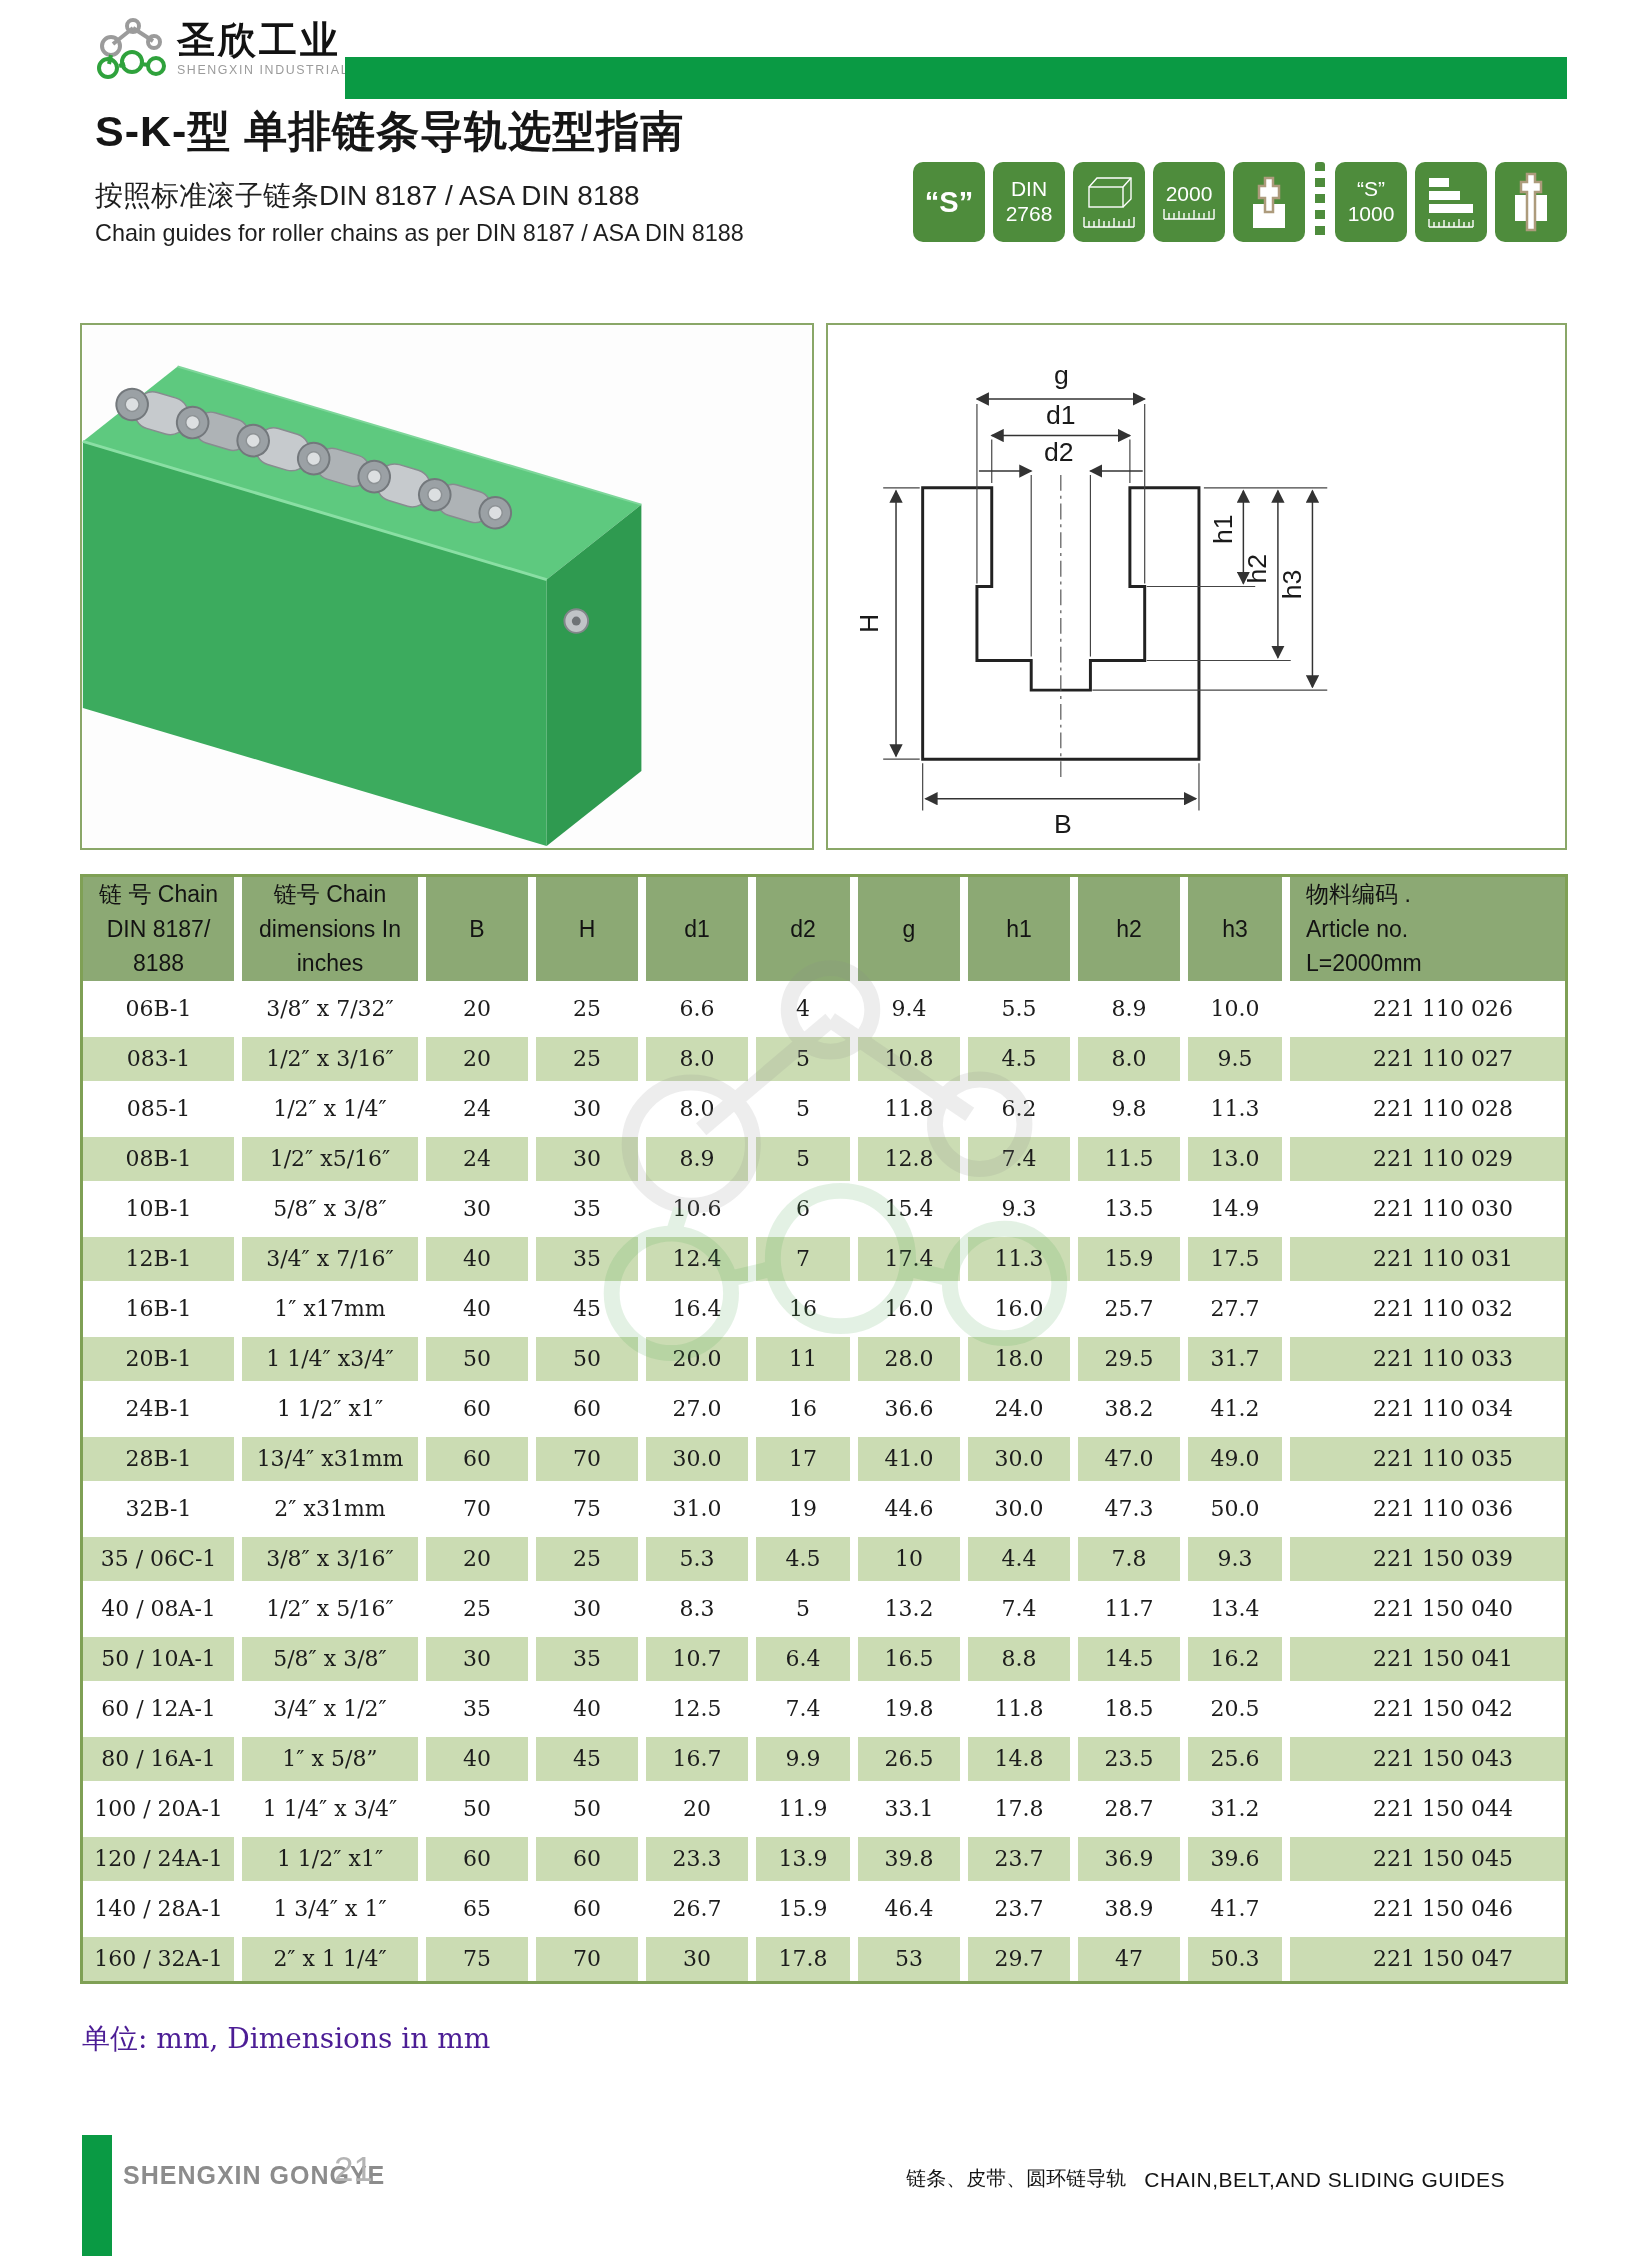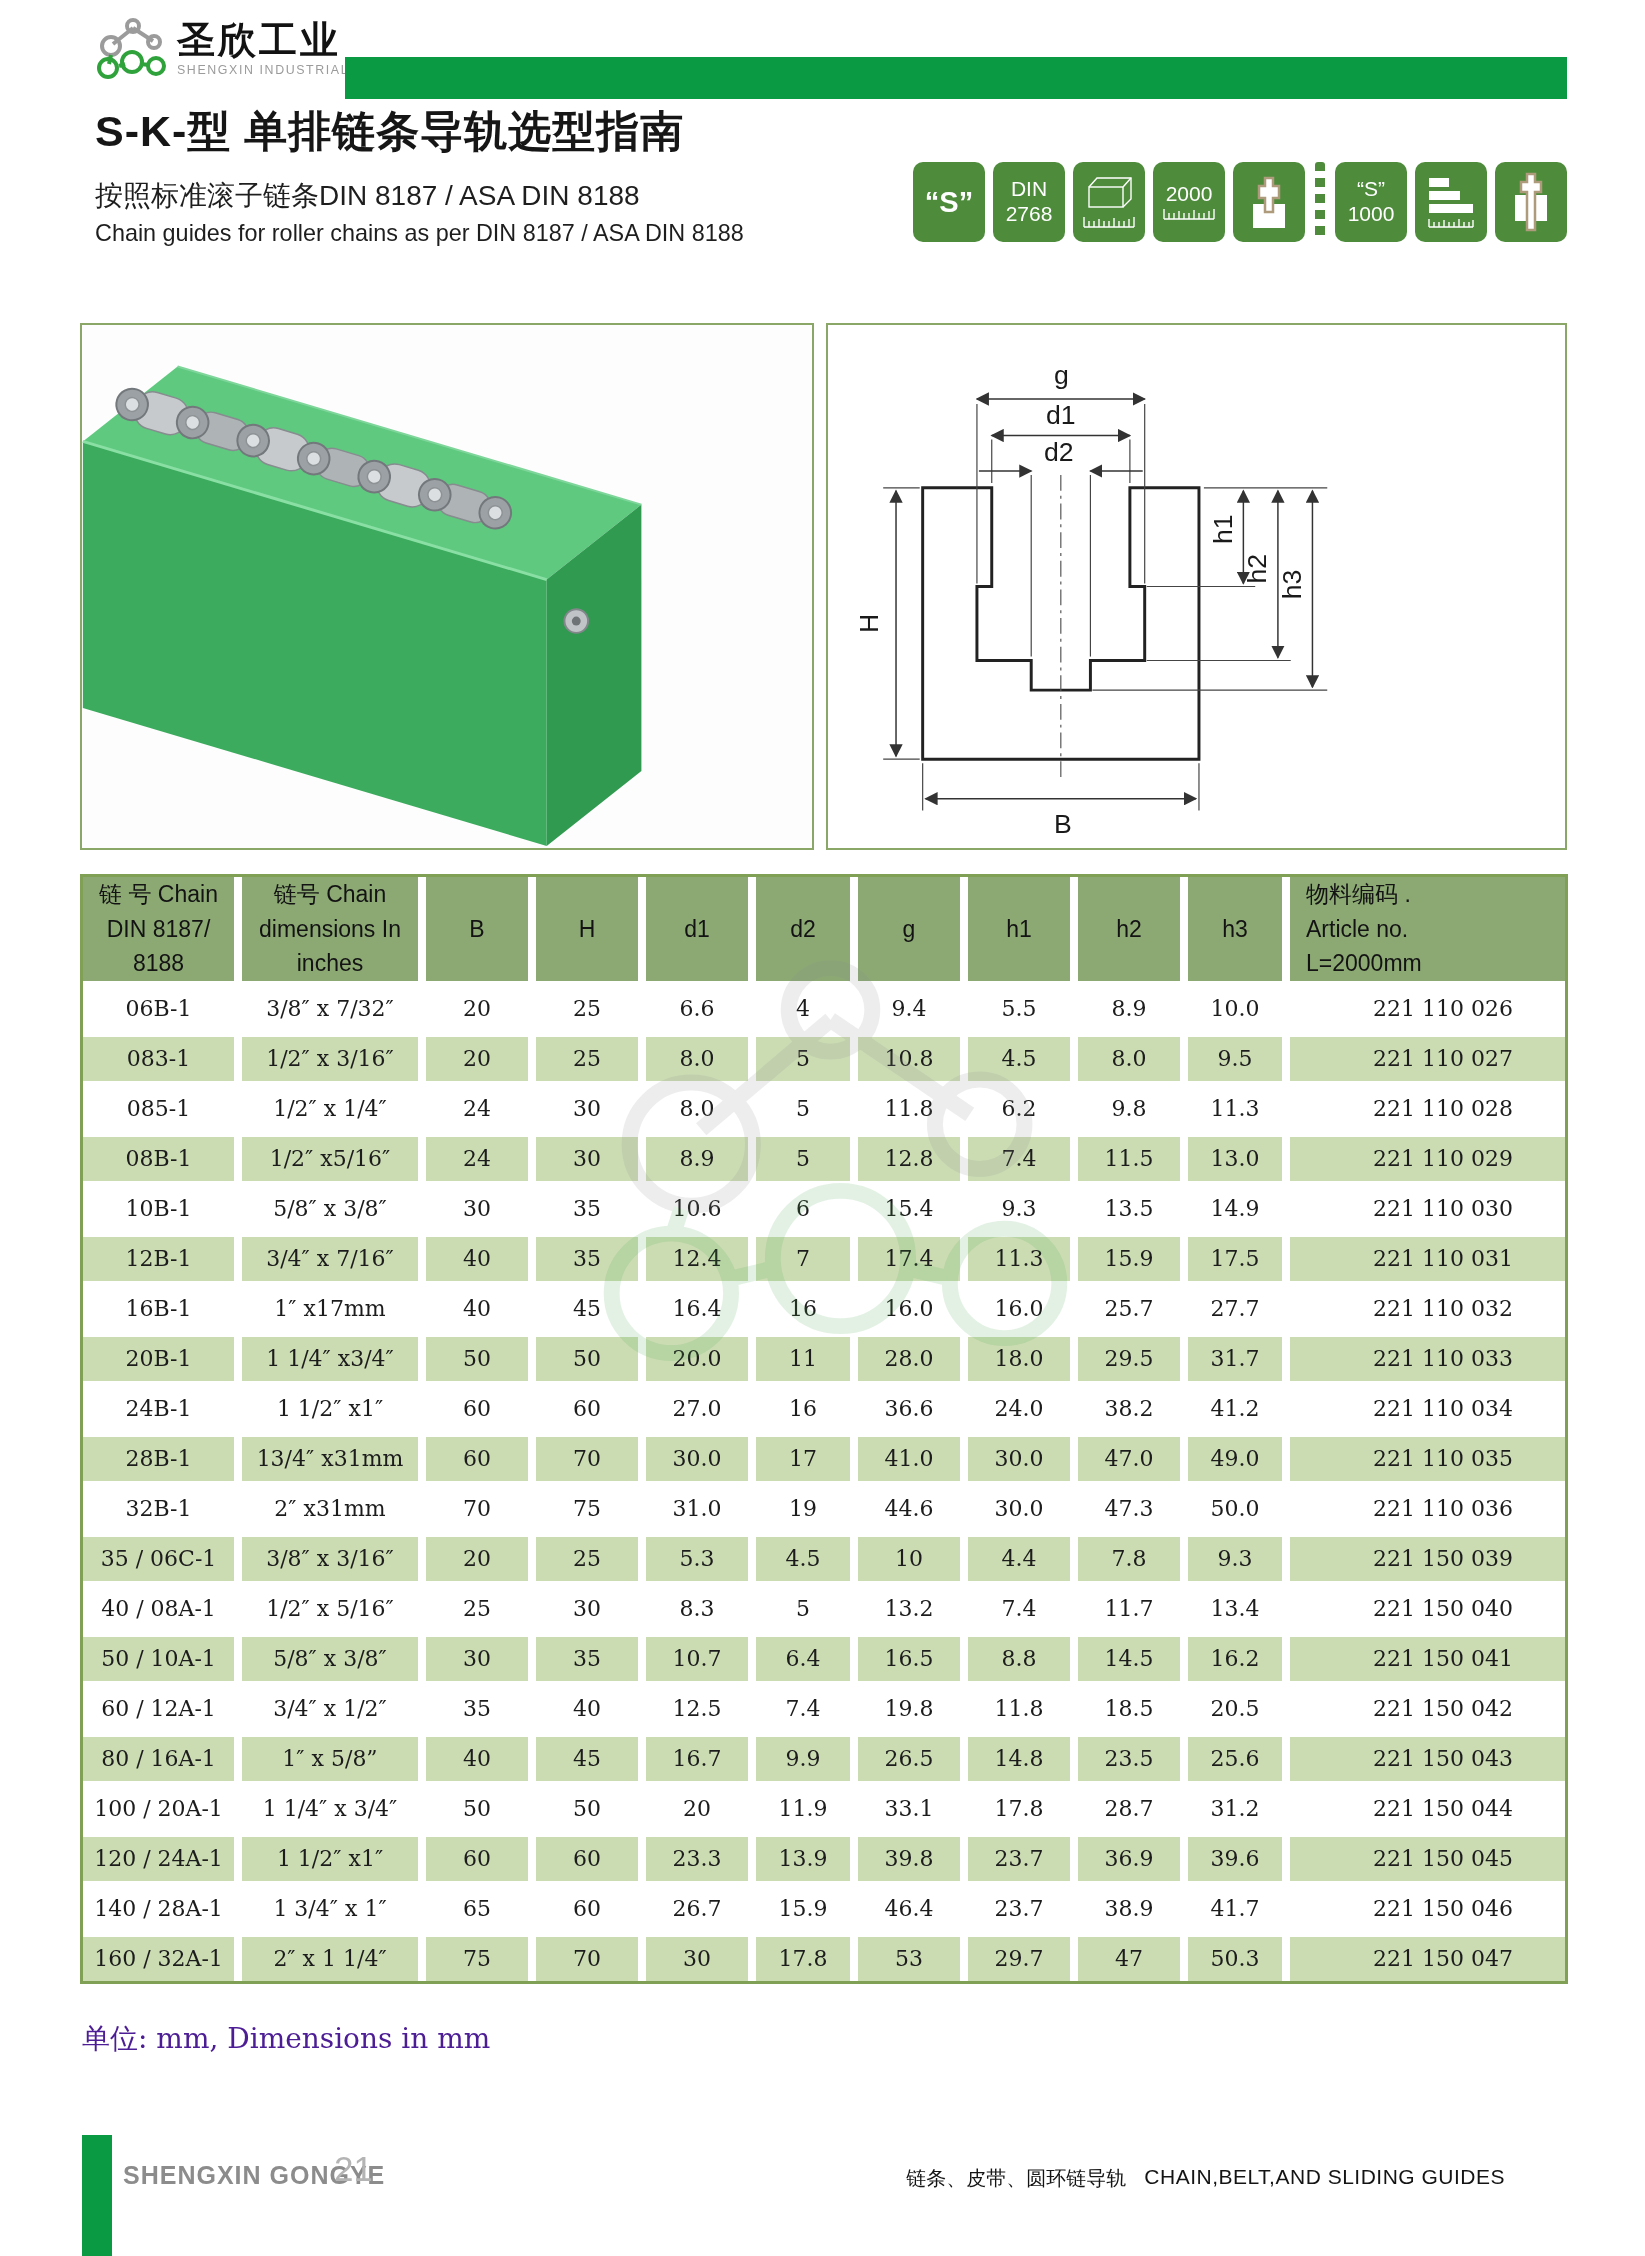--- a/index.html
+++ b/index.html
@@ -49,21 +49,21 @@
   th:nth-child(6){width:92px;}
   th:nth-child(7),th:nth-child(8),th:nth-child(9){width:100px;}
   th:nth-child(10){width:92px;} th:nth-child(11){width:289px;}
 
   .note{position:absolute;left:82px;top:1992px;font-family:"DejaVu Serif",serif;font-size:28px;color:#4c1d95;}
 
   
   .footer-block{position:absolute;left:82px;top:2135px;width:30px;height:121px;background:#0a9a44;}
   .footer-brand{position:absolute;left:123px;top:2161px;font-size:25px;font-weight:bold;color:#8c8c8c;letter-spacing:1px;}
   .footer-page{position:absolute;left:334px;top:2149px;font-size:35px;color:#b4b4b4;}
-  .footer-right{position:absolute;right:141px;top:2165px;display:flex;gap:18px;align-items:flex-start;}
+  .footer-right{position:absolute;right:141px;top:2165px;display:flex;gap:18px;align-items:flex-end;}
   .cat-zh{font-size:20px;color:#141414;}
   .cat-en{font-size:21px;color:#141414;letter-spacing:0.5px;}
 
   .watermark{position:absolute;left:552px;top:950px;width:557px;height:438px;opacity:0.15;pointer-events:none;}
 </style>
 </head>
 <body>
 
 <div class="page">
 

